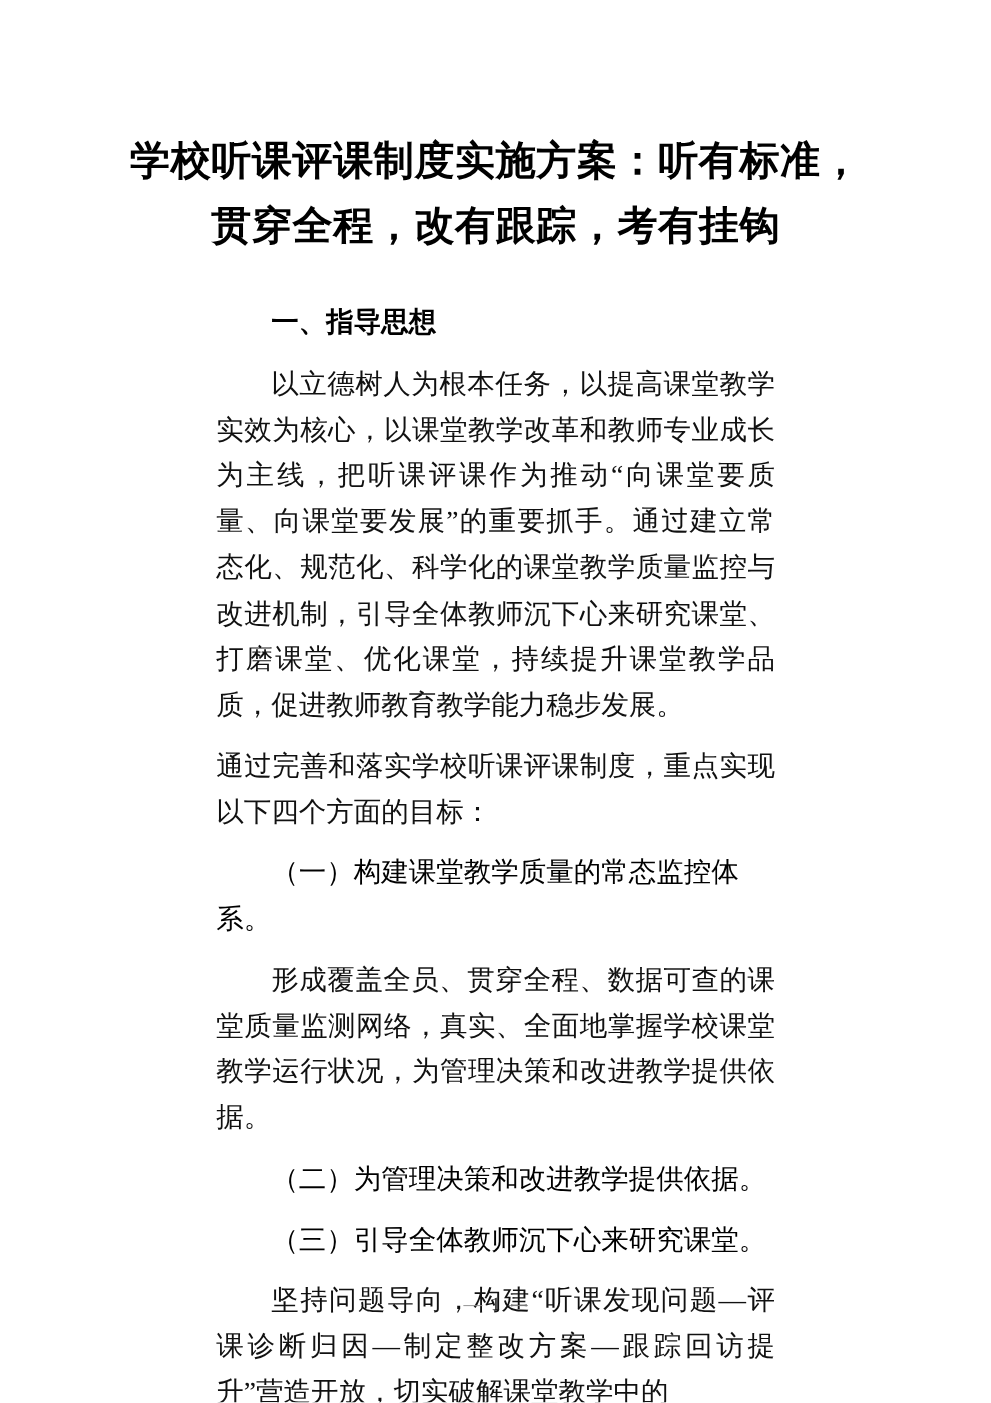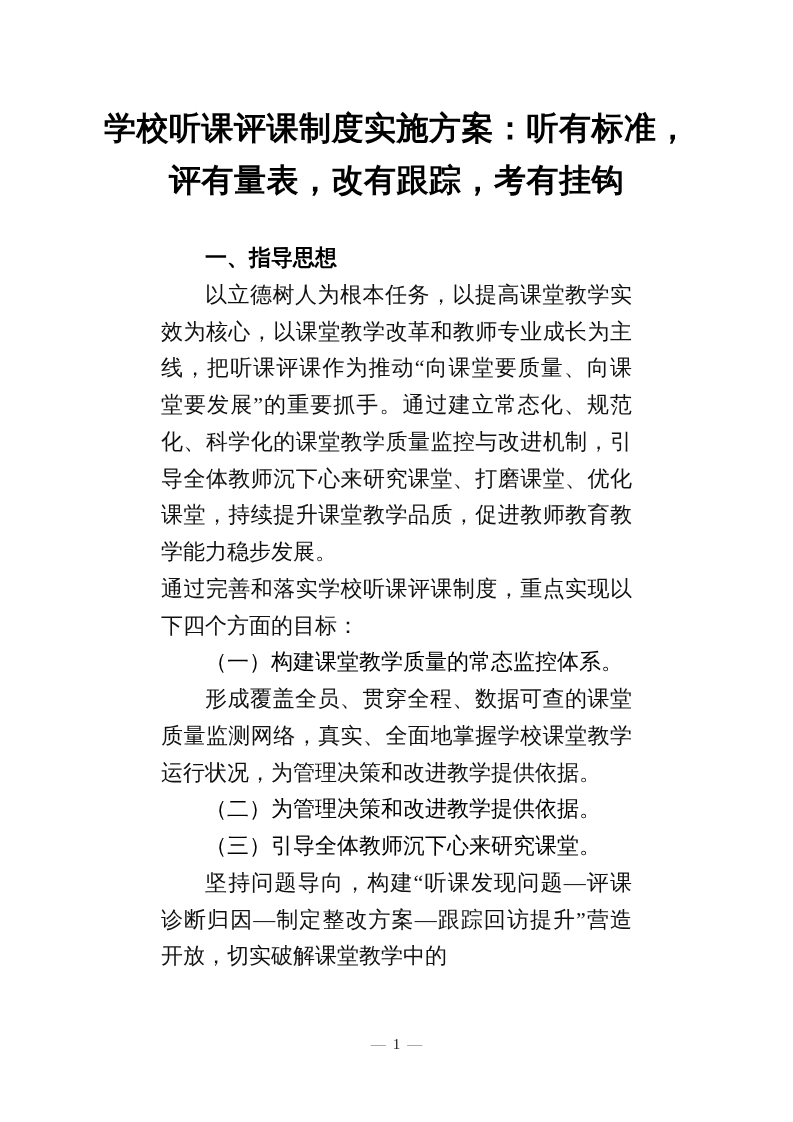--- a/index.html
+++ b/index.html
@@ -29,21 +29,21 @@
     letter-spacing: 0.5px;
   }
   .title-line { display: block; }
   .doc-body {
     margin: 34px 105px 0 105px;
     font-size: 22px;
     line-height: 36.75px;
     text-align: justify;
     text-justify: inter-ideograph;
   }
-  .block { margin: 0; }
+  .block { margin: 12px; }
   .heading {
     font-family: "Liberation Sans", "DejaVu Sans", sans-serif;
     font-weight: bold;
     color: #000000;
     text-indent: 2em;
     text-align: left;
   }
   .subheading {
     font-weight: normal;
     color: #000000;
@@ -65,21 +65,21 @@
   .pn-dash { color: #8e8e8e; padding: 0 7px; }
   .pn-num  { color: #222222; }
 </style>
 </head>
 <body>
 
 <div class="page">
 
   <h1 class="title">
     <span class="title-line">学校听课评课制度实施方案：听有标准，</span>
-    <span class="title-line">评有量表，改有跟踪，考有挂钩</span>
+    <span class="title-line">贯穿全程，改有跟踪，考有挂钩</span>
   </h1>
 
   <div class="doc-body" id="doc-body">
       <div class="block heading">一、指导思想</div>
       <div class="block para-indent">以立德树人为根本任务，以提高课堂教学实效为核心，以课堂教学改革和教师专业成长为主线，把听课评课作为推动“向课堂要质量、向课堂要发展”的重要抓手。通过建立常态化、规范化、科学化的课堂教学质量监控与改进机制，引导全体教师沉下心来研究课堂、打磨课堂、优化课堂，持续提升课堂教学品质，促进教师教育教学能力稳步发展。</div>
       <div class="block para-flush">通过完善和落实学校听课评课制度，重点实现以下四个方面的目标：</div>
       <div class="block subheading">（一）构建课堂教学质量的常态监控体系。</div>
       <div class="block para-indent">形成覆盖全员、贯穿全程、数据可查的课堂质量监测网络，真实、全面地掌握学校课堂教学运行状况，为管理决策和改进教学提供依据。</div>
       <div class="block subheading">（二）为管理决策和改进教学提供依据。</div>
       <div class="block subheading">（三）引导全体教师沉下心来研究课堂。</div>

